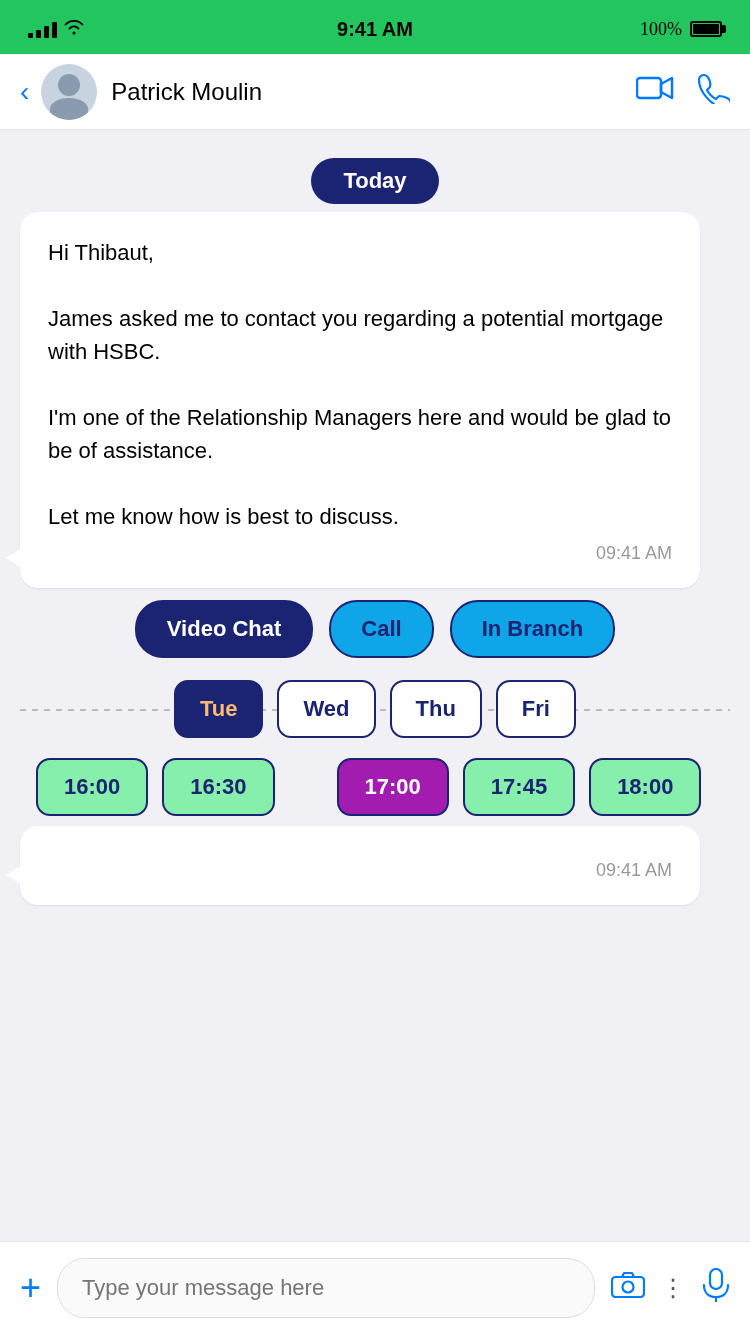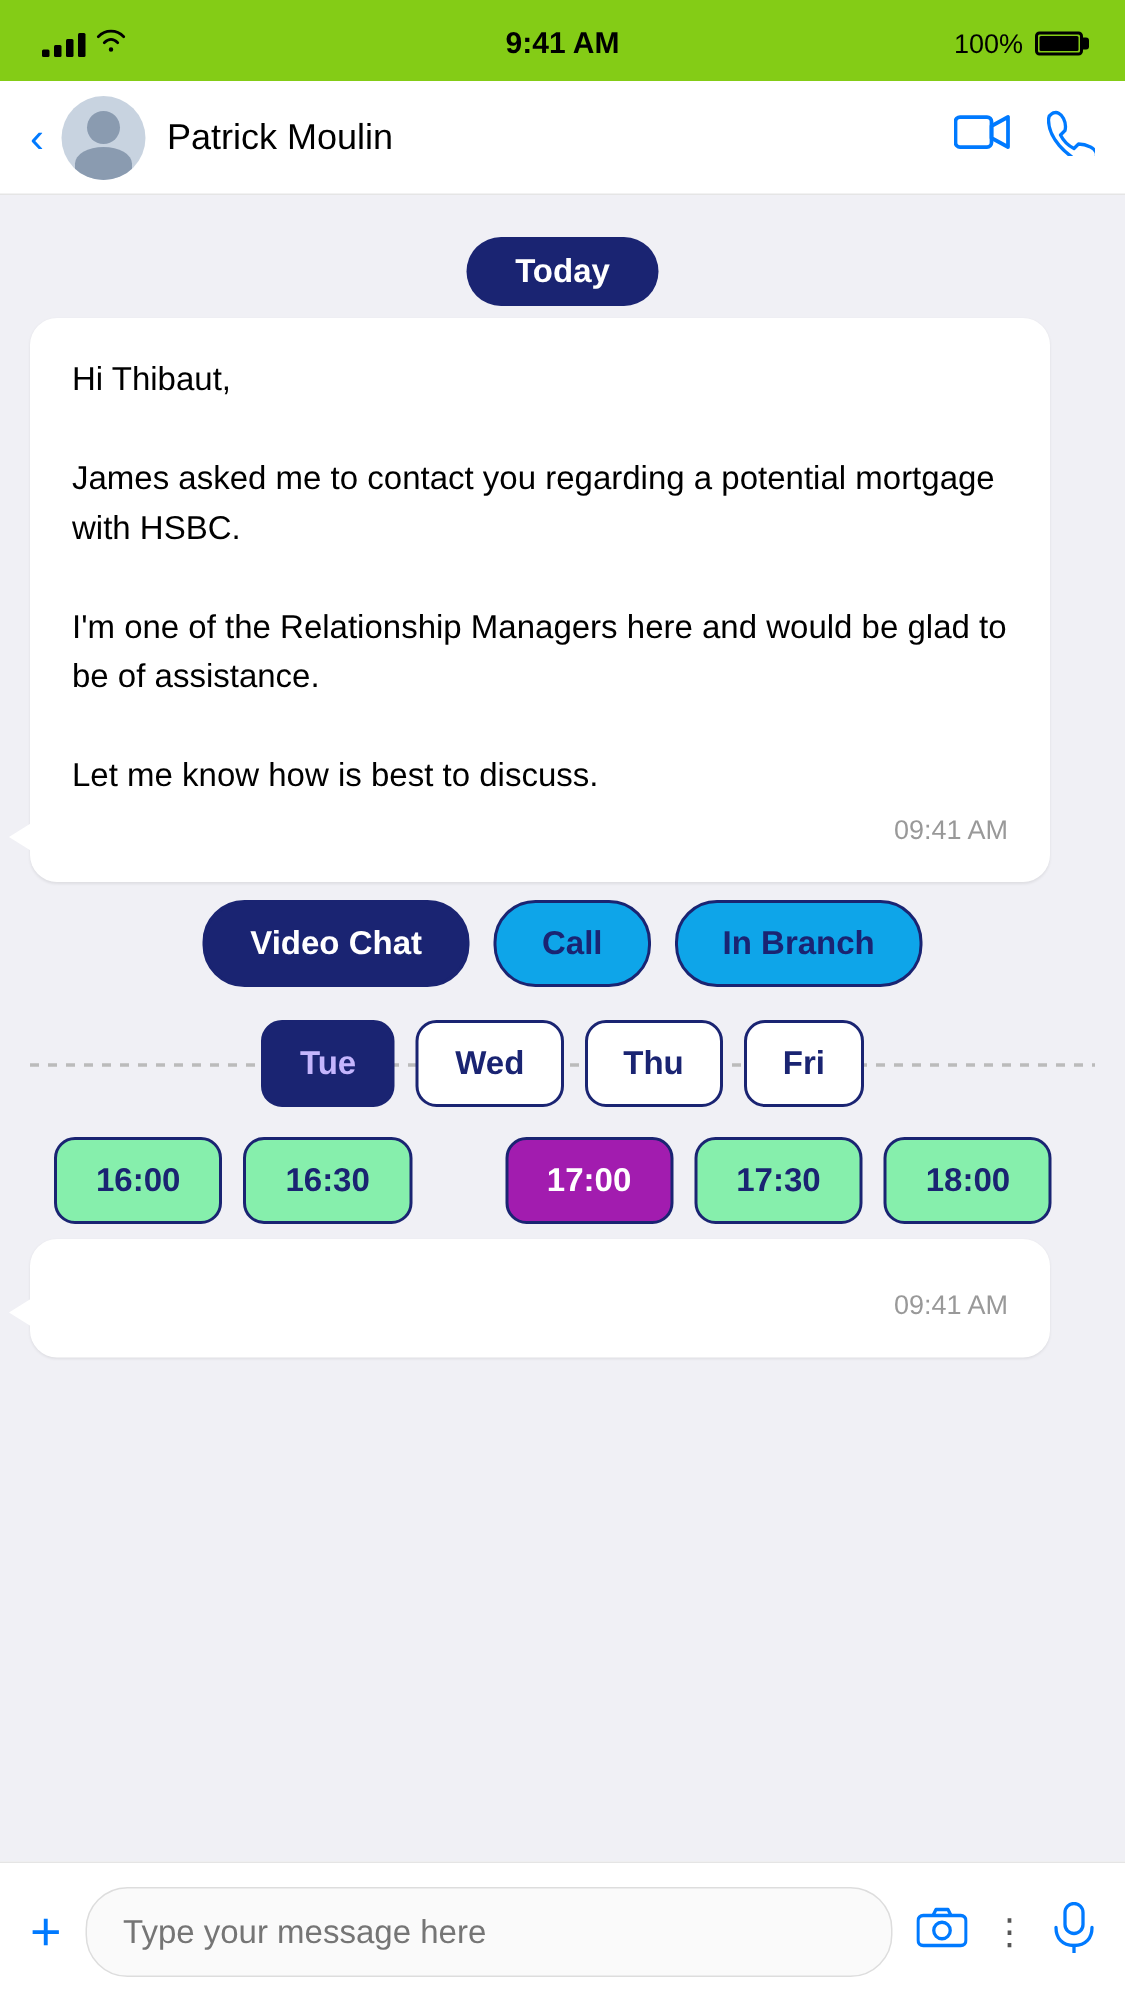--- a/index.html
+++ b/index.html
@@ -8,21 +8,21 @@
       width: 750px;
       min-height: 1334px;
       background: #f0f0f5;
       font-family: -apple-system, 'Helvetica Neue', Arial, sans-serif;
       display: flex;
       flex-direction: column;
     }
 
     
     .status-bar {
-      background: #84cc16;
+      background: #22c55e;
       display: flex;
       justify-content: space-between;
       align-items: center;
       padding: 14px 28px 10px;
       height: 54px;
     }
     .status-left {
       display: flex;
       align-items: center;
       gap: 6px;
@@ -46,20 +46,21 @@
       font-weight: 600;
       color: #000;
       position: absolute;
       left: 50%;
       transform: translateX(-50%);
     }
     .status-right {
       display: flex;
       align-items: center;
       gap: 8px;
+      font-family: Liberation Serif, serif;
     }
     .battery-pct {
       font-size: 18px;
       font-weight: 500;
       color: #000;
     }
     .battery-icon {
       width: 32px;
       height: 16px;
       border: 2px solid #000;
@@ -259,21 +260,21 @@
       font-size: 22px;
       font-weight: 600;
       color: #1a2472;
       background: #fff;
       cursor: pointer;
       position: relative;
       z-index: 1;
     }
     .day-btn.active {
       background: #1a2472;
-      color: #c4b5fd;
+      color: #fdba74;
     }
 
     
     .time-row {
       display: flex;
       justify-content: flex-start;
       gap: 14px;
       padding: 10px 16px;
       overflow-x: hidden;
       position: relative;
@@ -434,21 +435,21 @@
     <button class="day-btn active">Tue</button>
     <button class="day-btn">Wed</button>
     <button class="day-btn">Thu</button>
     <button class="day-btn">Fri</button>
   </div>
 
   <div class="time-row">
     <button class="time-btn">16:00</button>
     <button class="time-btn">16:30</button>
     <button class="time-btn active">17:00</button>
-    <button class="time-btn">17:30</button>
+    <button class="time-btn">17:45</button>
     <button class="time-btn">18:00</button>
   </div>
 
   <div class="confirm-bubble">
     <div class="message-time">09:41 AM</div>
   </div>
 
 </div>
 
 <div class="input-bar">

